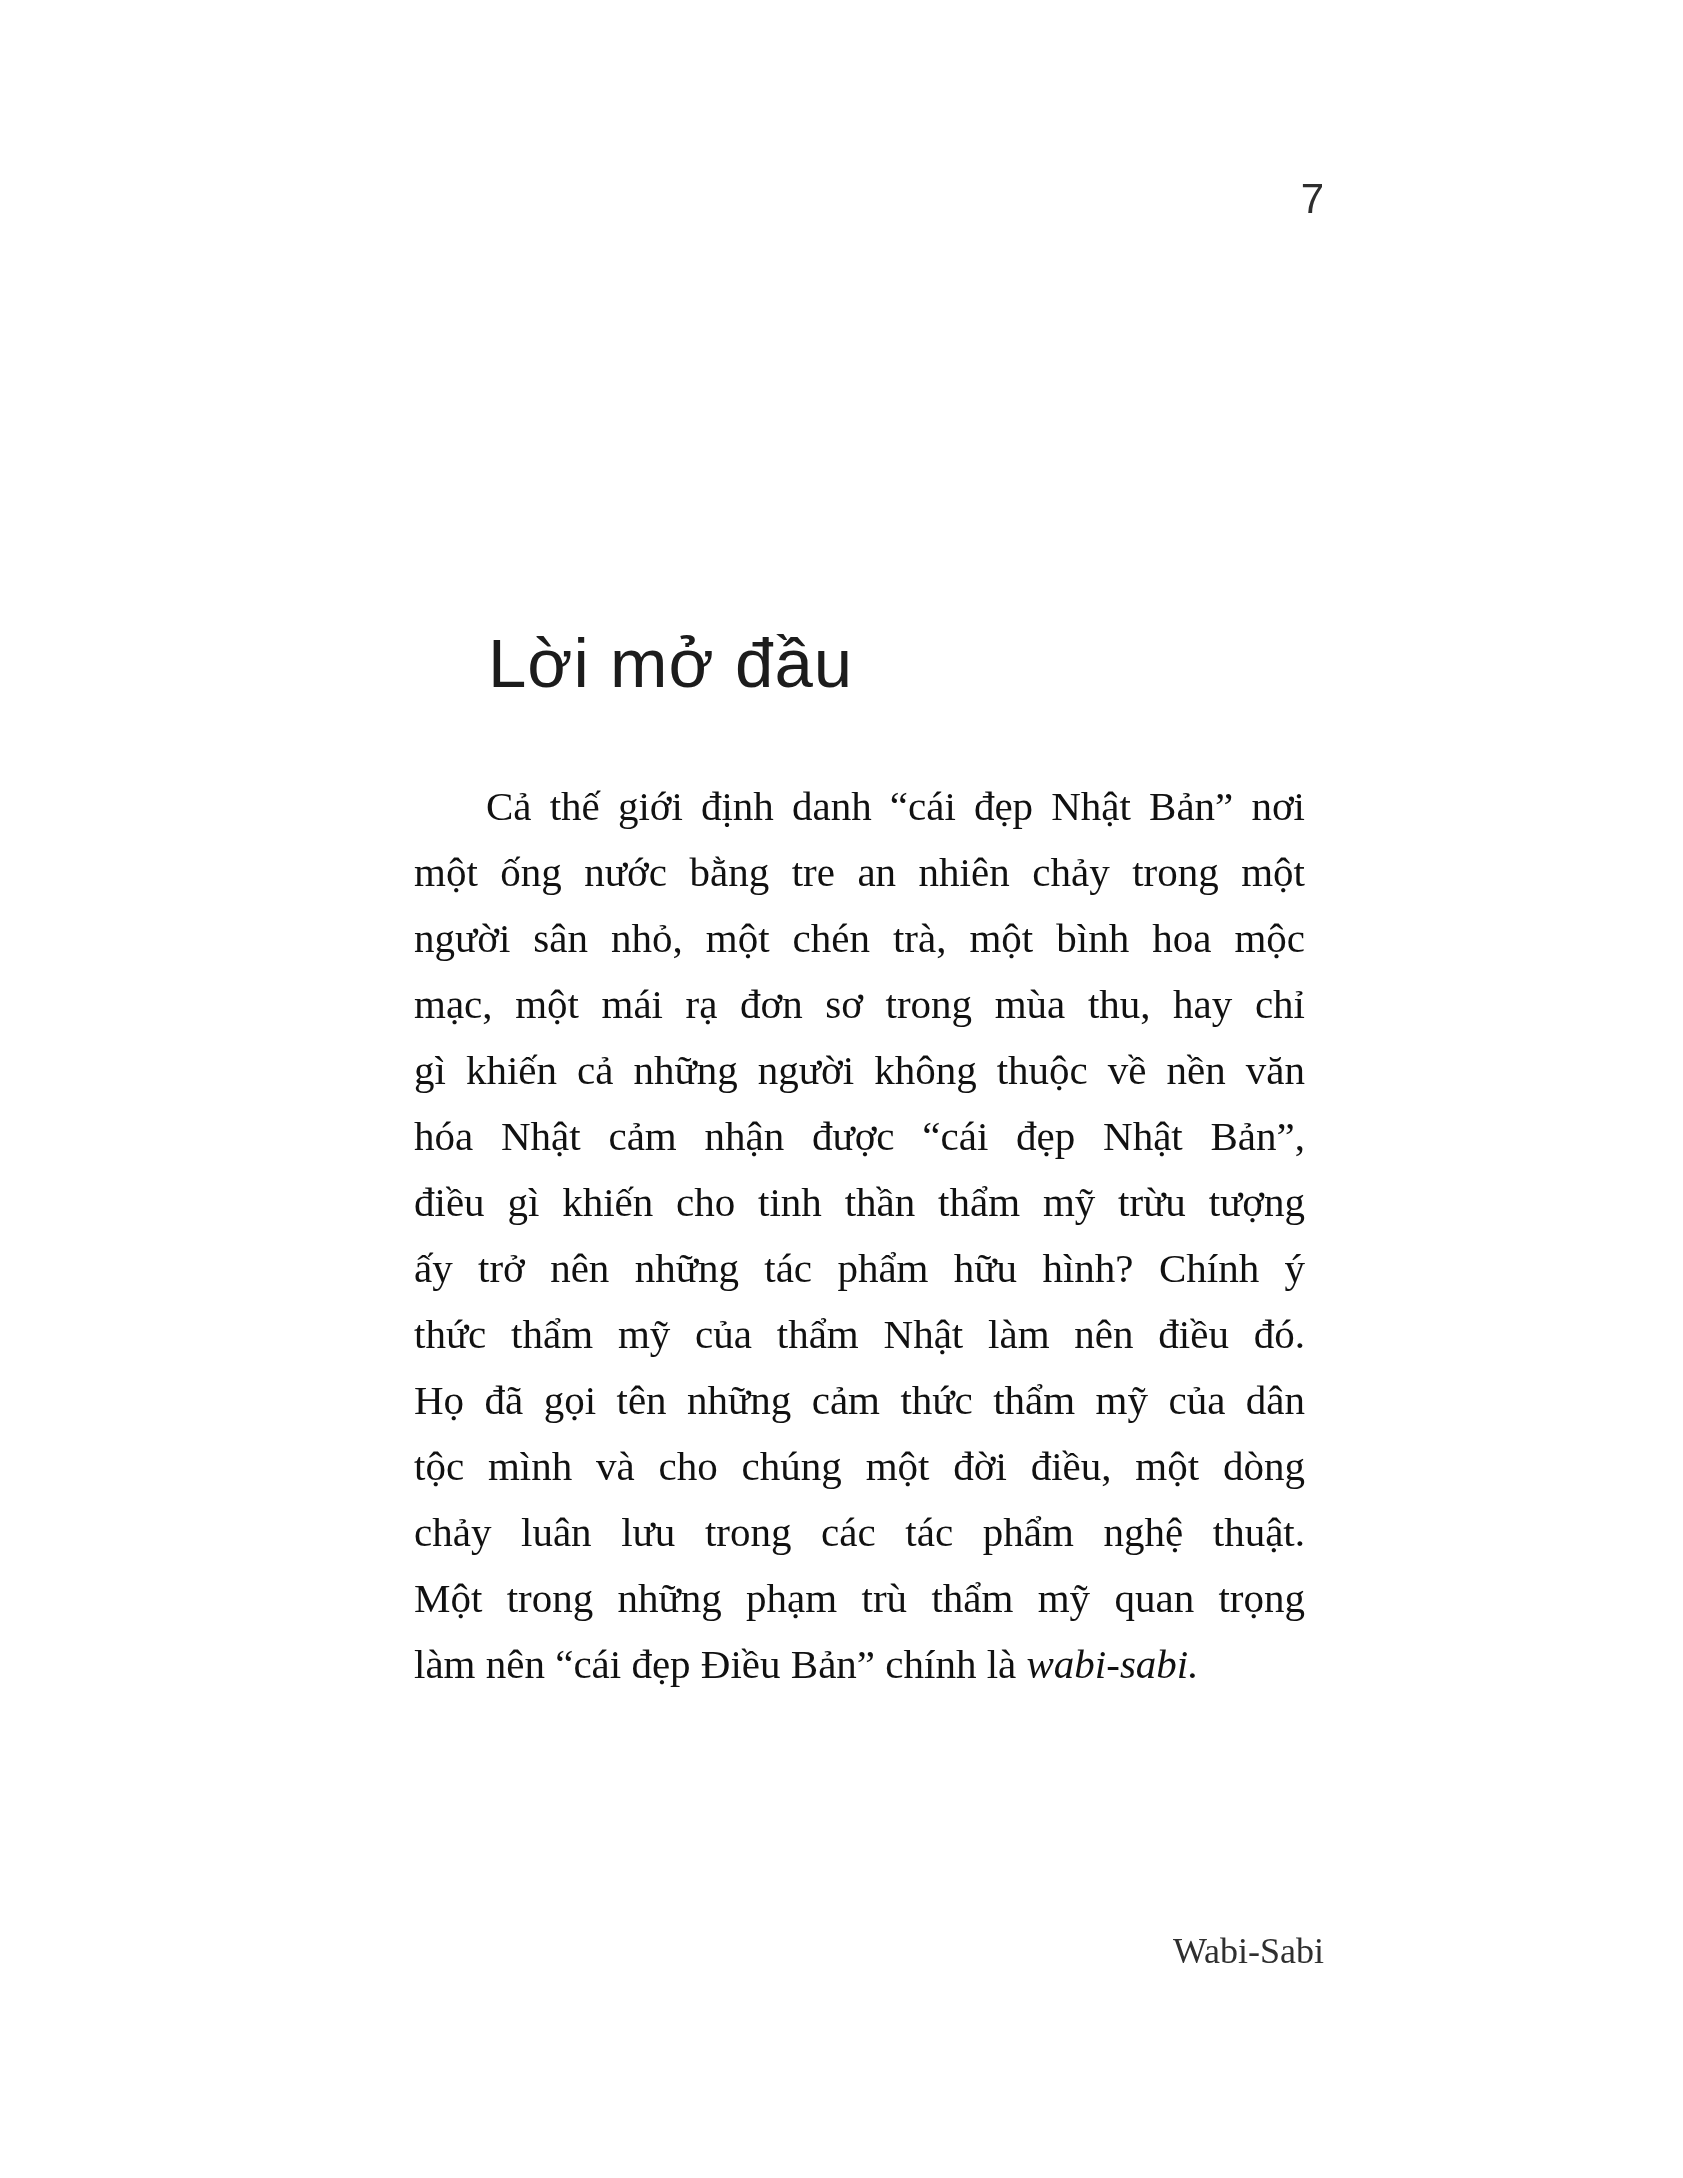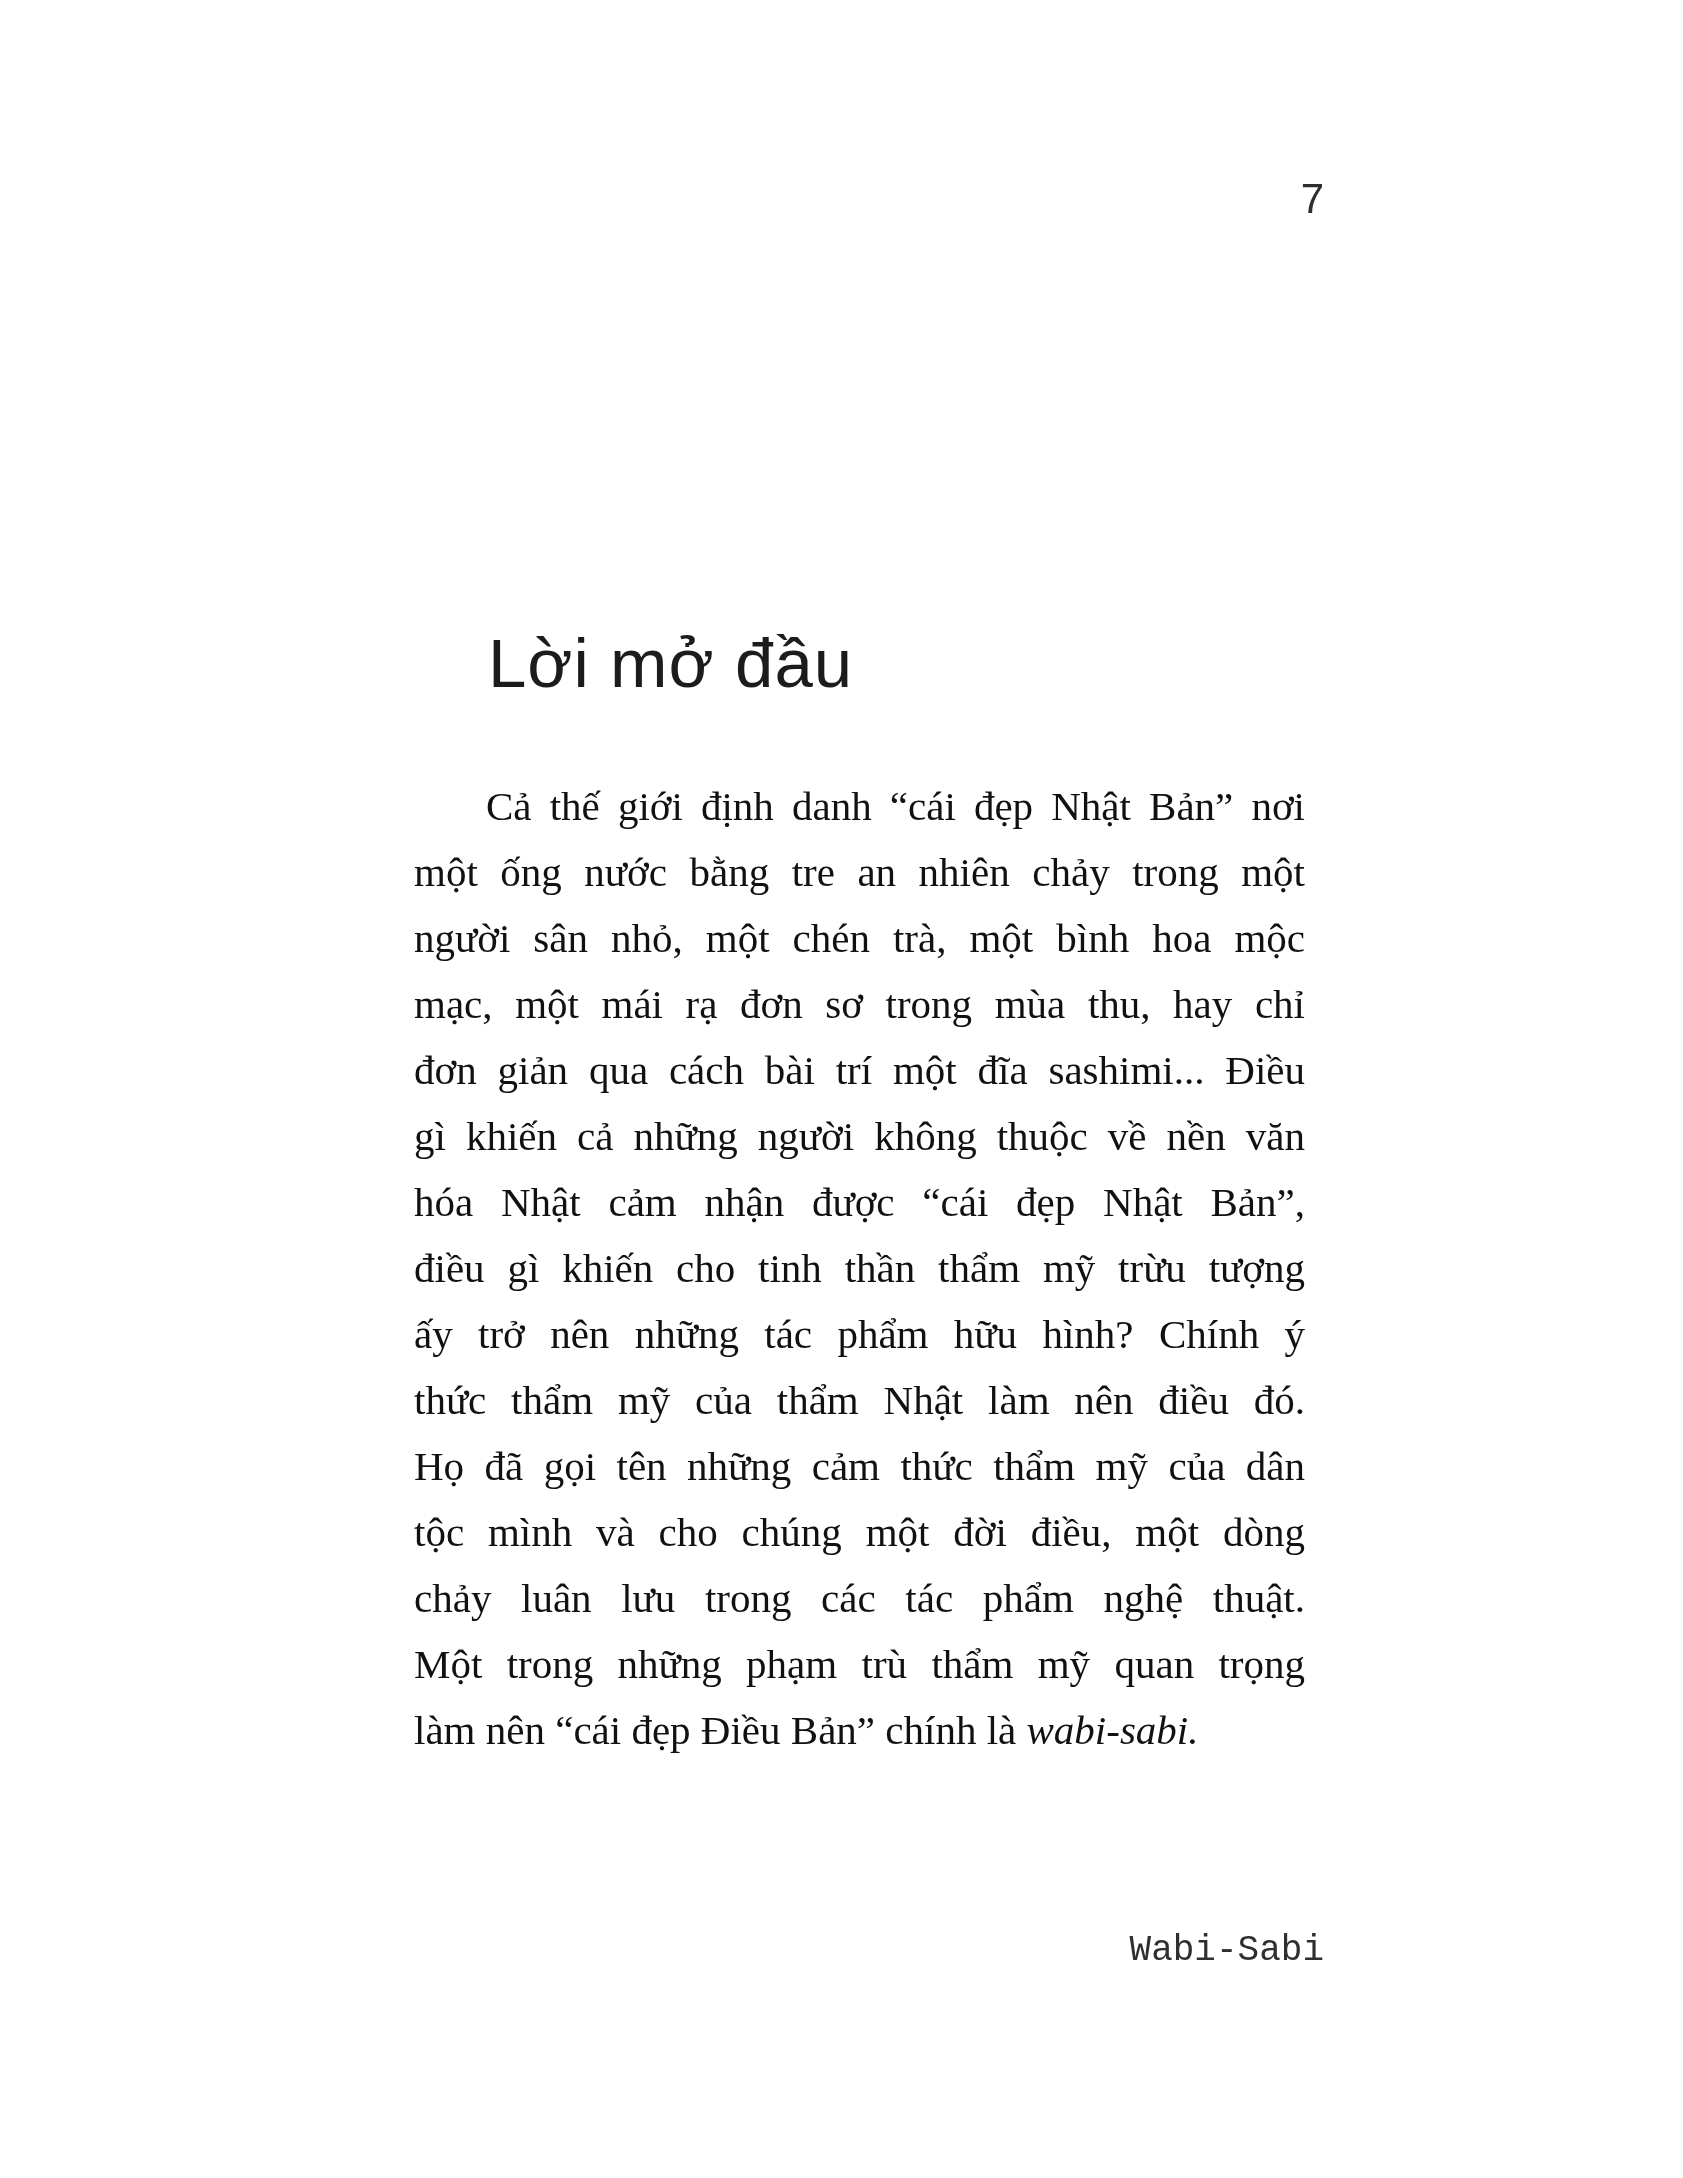--- a/index.html
+++ b/index.html
@@ -64,42 +64,41 @@
   }
   .italic {
     font-style: italic;
   }
   .running-footer {
     position: absolute;
     top: 1933px;
     left: 0;
     right: 359px;
     text-align: right;
-    font-family: Liberation Mono, monospace;
+    font-family: Liberation Serif, serif;
     font-weight: 300;
     font-size: 36px;
     line-height: 1;
     color: #2f2f2f;
   }
 </style>
 </head>
 <body>
 
 <div class="page">
 
   <div class="page-number">7</div>
 
   <h1 class="chapter-title">Lời mở đầu</h1>
 
   <div class="body-text">
     <div class="body-line first">Cả thế giới định danh “cái đẹp Nhật Bản” nơi</div>
     <div class="body-line">một ống nước bằng tre an nhiên chảy trong một</div>
     <div class="body-line">người sân nhỏ, một chén trà, một bình hoa mộc</div>
     <div class="body-line">mạc, một mái rạ đơn sơ trong mùa thu, hay chỉ</div>
-    <div class="body-line">đơn giản qua cách bài trí một đĩa sashimi... Điều</div>
     <div class="body-line">gì khiến cả những người không thuộc về nền văn</div>
     <div class="body-line">hóa Nhật cảm nhận được “cái đẹp Nhật Bản”,</div>
     <div class="body-line">điều gì khiến cho tinh thần thẩm mỹ trừu tượng</div>
     <div class="body-line">ấy trở nên những tác phẩm hữu hình? Chính ý</div>
     <div class="body-line">thức thẩm mỹ của thẩm Nhật làm nên điều đó.</div>
     <div class="body-line">Họ đã gọi tên những cảm thức thẩm mỹ của dân</div>
     <div class="body-line">tộc mình và cho chúng một đời điều, một dòng</div>
     <div class="body-line">chảy luân lưu trong các tác phẩm nghệ thuật.</div>
     <div class="body-line">Một trong những phạm trù thẩm mỹ quan trọng</div>
     <div class="body-line last"><span>làm nên “cái đẹp Điều Bản” chính là </span><span class="italic">wabi-sabi.</span></div>

